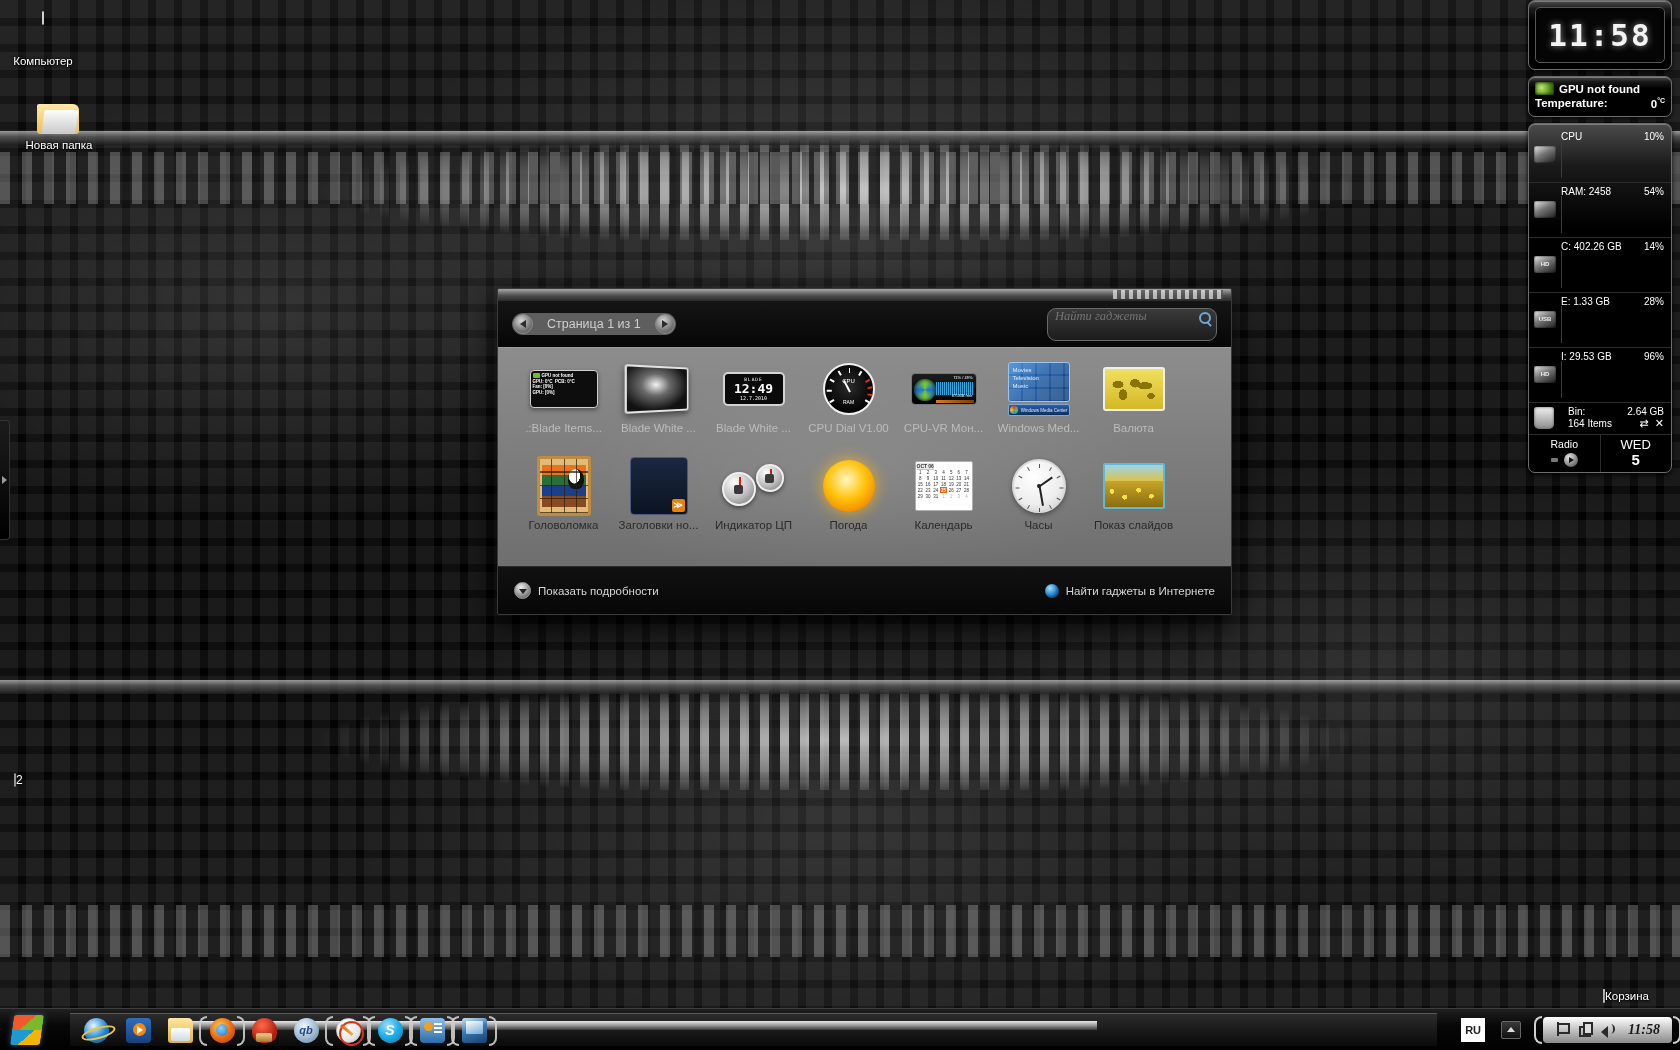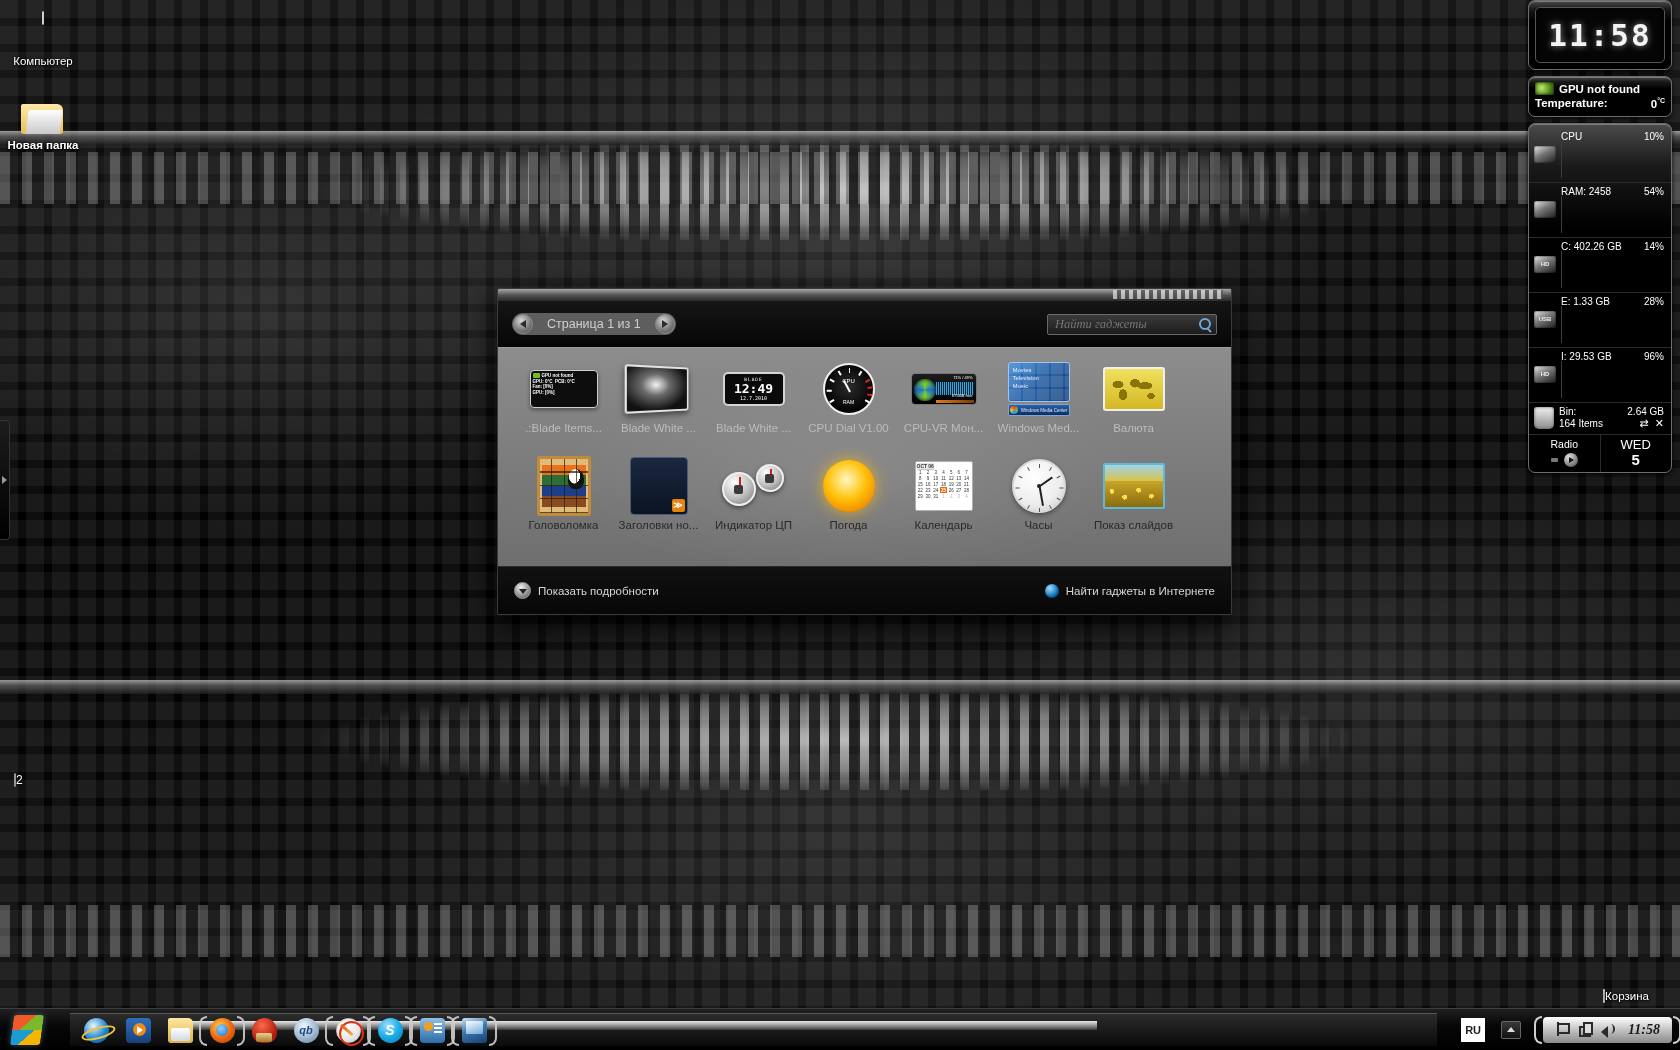--- a/index.html
+++ b/index.html
@@ -149,21 +149,21 @@
   .res-top { display:flex; justify-content:space-between; font-size:10px; white-space:nowrap; }
   .res-bar {
     height:6px; margin-top:2px; border-radius:2px;
     background:linear-gradient(180deg,#2a2a2a,#121212);
     border:1px solid #3c3c3c;
     overflow:hidden;
   }
   .res-bar i { display:block; height:100%; background:linear-gradient(180deg,#fdfdfd,#9a9a9a); }
   .res-bar2 { height:4px; margin-top:2px; border-radius:2px; background:linear-gradient(180deg,#3a3a3a,#1a1a1a); }
 
-  .bin-row { display:flex; align-items:center; gap:5px; padding:3px 7px 4px 5px; border-bottom:1px solid #2b2b2b;}
+  .bin-row { display:flex; align-items:center; gap:14px; padding:3px 7px 4px 5px; border-bottom:1px solid #2b2b2b;}
   .bin-ic { width:20px; height:22px; flex:none;
     background:linear-gradient(180deg,#f0f0f0,#8d8d8d);
     border-radius:3px 3px 5px 5px; box-shadow:inset 0 0 3px #555; }
   .bin-l1, .bin-l2 { display:flex; justify-content:space-between; font-size:10px; }
   .bin-l2 { align-items:center; gap:4px; }
   .bin-l2 .icons { display:flex; gap:6px; font-size:11px; }
 
   .radio-row { display:flex; }
   .radio-half {
     flex:1; text-align:center; padding:3px 2px 5px;
@@ -251,24 +251,24 @@
     background:radial-gradient(circle at 40% 32%, #d7d7d7, #777 60%, #4a4a4a);
     border:1px solid #8a8a8a;
     display:flex; align-items:center; justify-content:center;
     cursor:pointer;
   }
   .pg-btn .arw-l { border-right:6px solid #2c2c2c; border-top:4px solid transparent; border-bottom:4px solid transparent; }
   .pg-btn .arw-r { border-left:6px solid #2c2c2c; border-top:4px solid transparent; border-bottom:4px solid transparent; }
   .pg-label { color:#cfcfcf; font-size:12.5px; padding:0 14px; white-space:nowrap; }
   .g-header .spacer { flex:1; }
   .searchbox {
-    width:170px; height:21px; position:relative;
+    width:170px; height:33px; position:relative;
     background:linear-gradient(180deg,#3a3a3a,#1c1c1c);
-    border:1px solid #6a6a6a; border-radius:2px;
-    display:flex; align-items:center;
+    border:1px solid #6a6a6a; border-radius:9px;
+    display:flex; align-items:flex-start;
   }
   .searchbox input {
     flex:1; background:transparent; border:none; outline:none;
     font-family:"Liberation Serif", serif;
     font-style:italic; font-size:12.5px; color:#cfcfcf;
     padding:0 20px 0 7px;
   }
   .searchbox .mag {
     position:absolute; right:5px; top:3px;
     width:12px; height:12px; border:2px solid #6fa8dc; border-radius:50%;
@@ -632,21 +632,21 @@
   <div class="bg-metal-edge" style="top:131px;"></div>
   <div class="bg-metal-edge" style="top:680px;"></div>
 
   <div class="desk-icon" style="left:4px; top:12px;">
     <span class="glyph ico-monitor">
       <span class="screen"></span><span class="stand"></span>
     </span>
     <span>Компьютер</span>
   </div>
 
-  <div class="desk-icon" style="left:4px; top:100px;font-weight:bold;">
+  <div class="desk-icon" style="left:20px; top:100px;">
     <span class="glyph ico-folder">
       <span class="back"></span>
         <span class="front"></span>
     </span>
     <span>Новая папка</span>
   </div>
 
   <div class="left-strip"></div>
 
   <div class="mini-widget">

